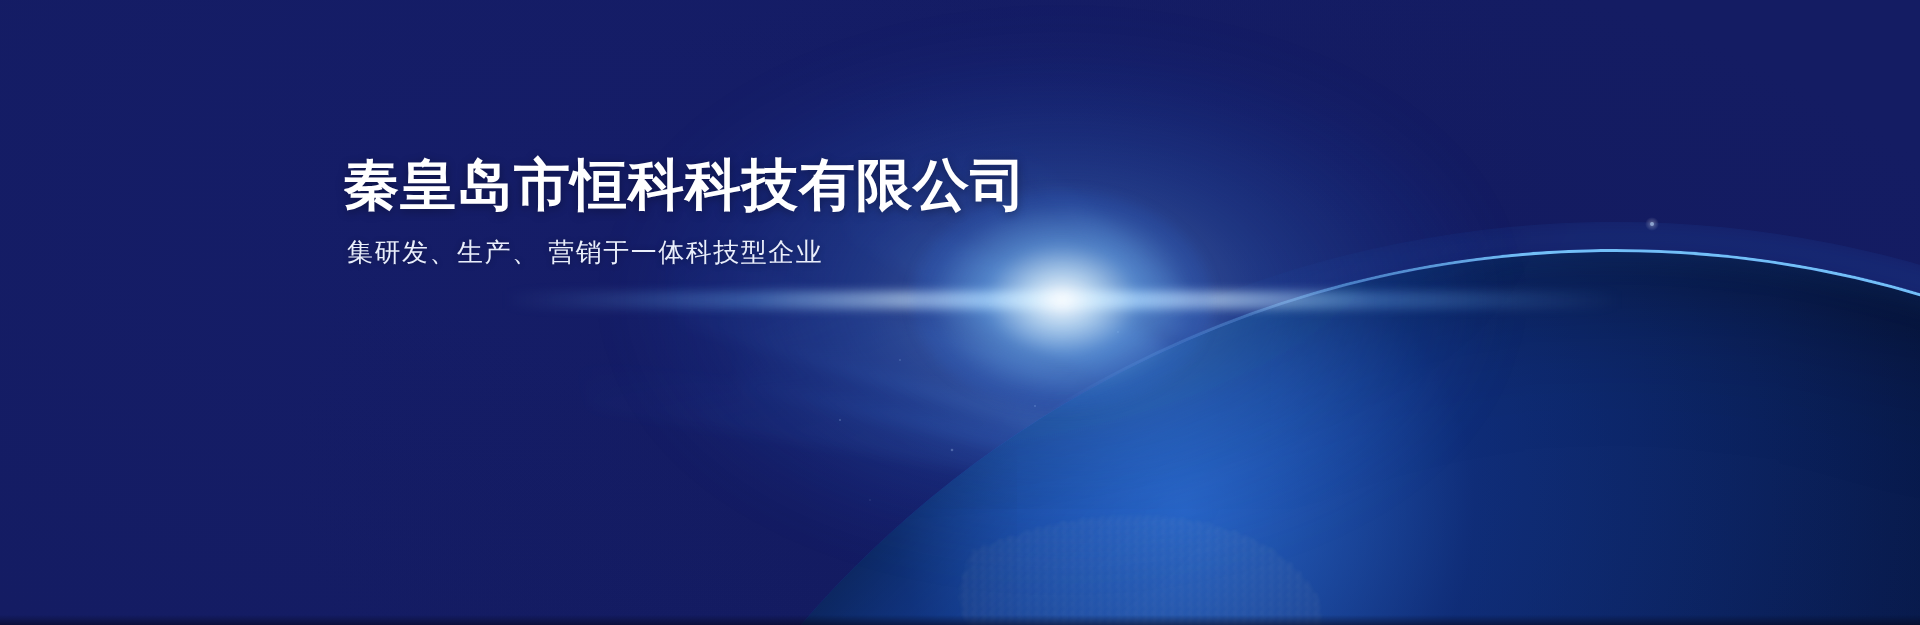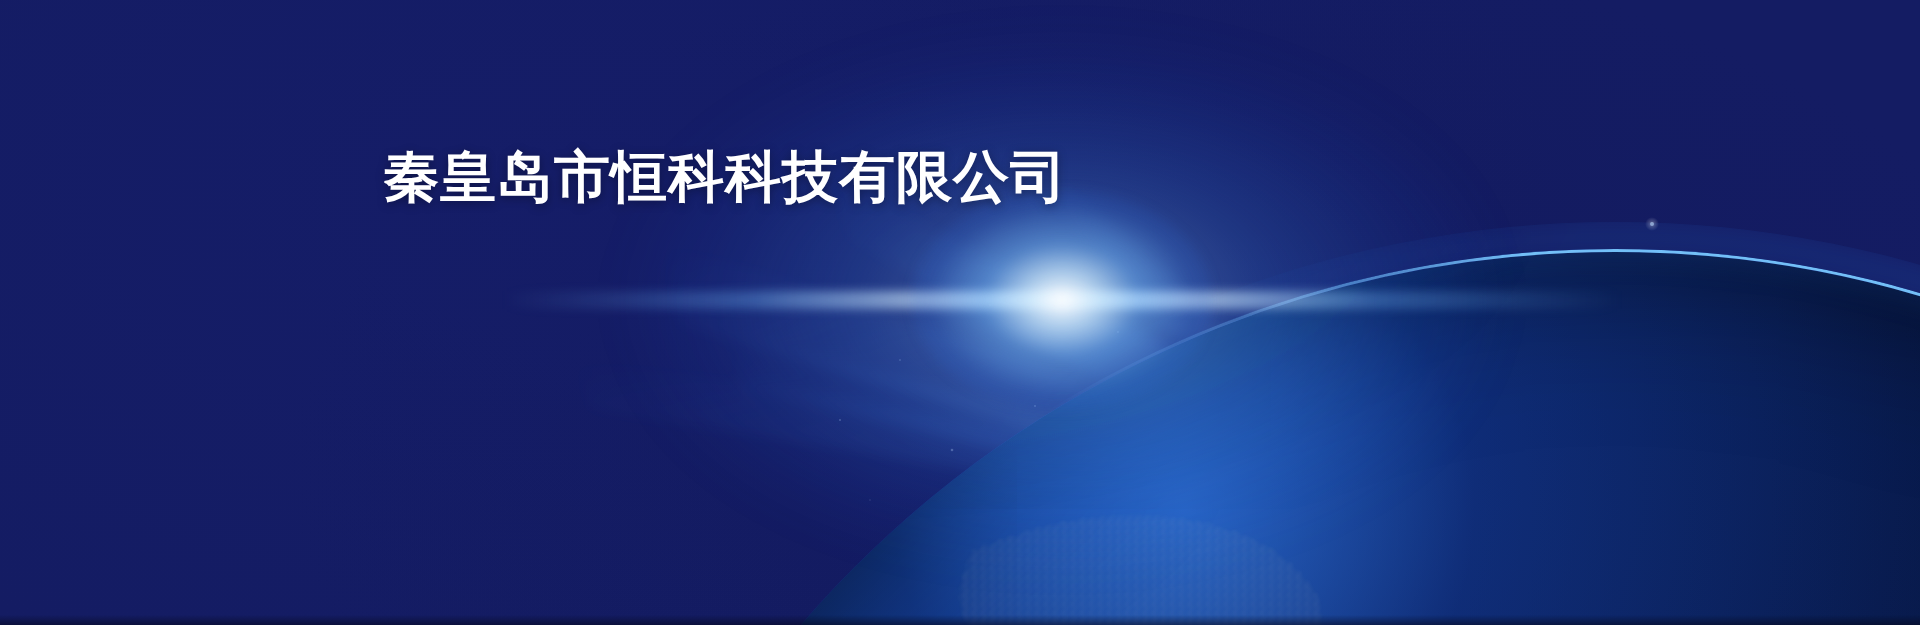--- a/index.html
+++ b/index.html
@@ -134,23 +134,22 @@
     left: 430px; top: 120px;
     width: 900px; height: 420px;
     pointer-events: none;
     opacity: 0.9;
   }
 
   
   .copy {
     position: absolute;
     left: 343px;
-    top: 148px;
+    top: 156px;
     z-index: 10;
-    margin-left: 40px;
   }
   .title {
     margin: 0;
     font-size: 56px;
     line-height: 1.05;
     font-weight: bold;
     color: #ffffff;
     letter-spacing: 1px;
     text-shadow: 0 2px 10px rgba(0,0,0,0.35);
     white-space: nowrap;
@@ -343,16 +342,17 @@
   </div>
 
   <div class="sun-core">
     <div class="glow2"></div>
     <div class="flare-h"></div>
     <div class="glow1"></div>
   </div>
 
   <div class="copy">
     <h1 class="title">秦皇岛市恒科科技有限公司</h1>
+    <p class="subtitle">集研发、生产、 营销于一体科技型企业</p>
   </div>
 
   <div class="bottom-fade"></div>
 </div>
 
 </body></html>

